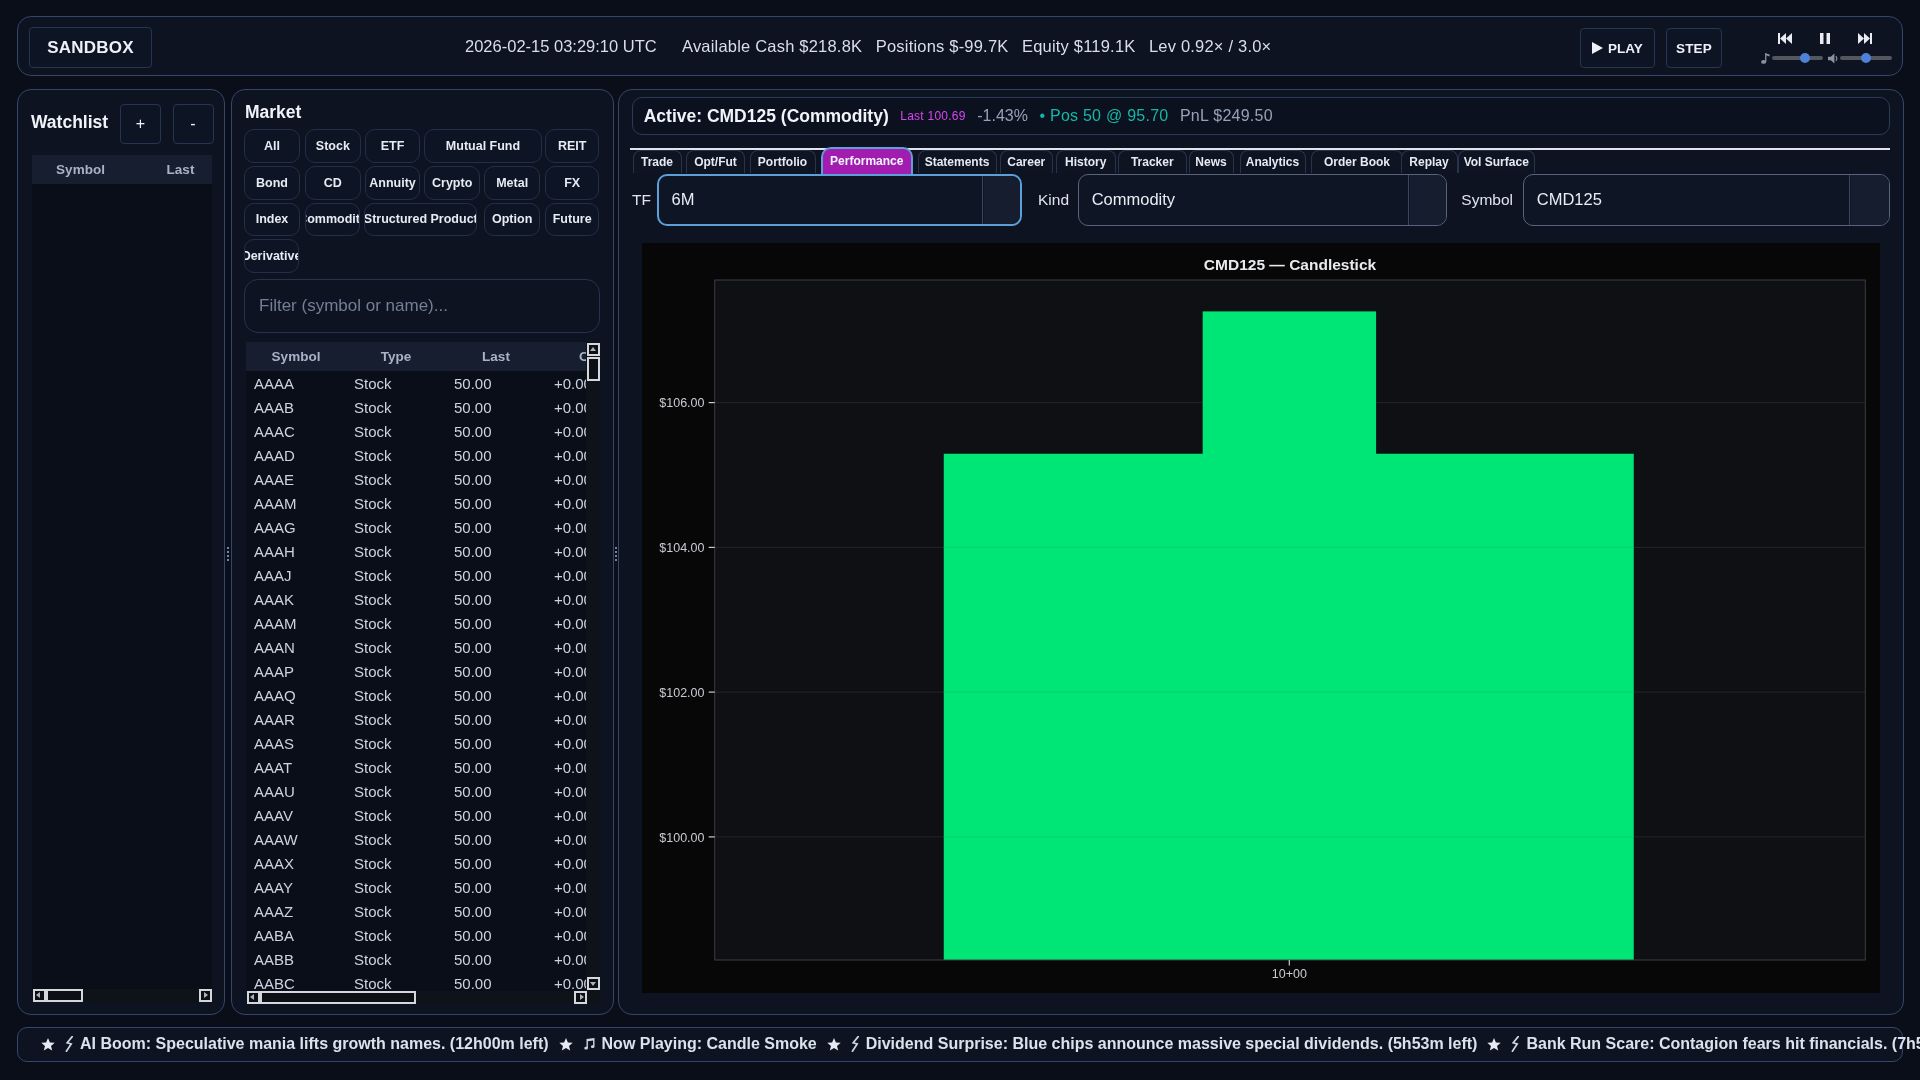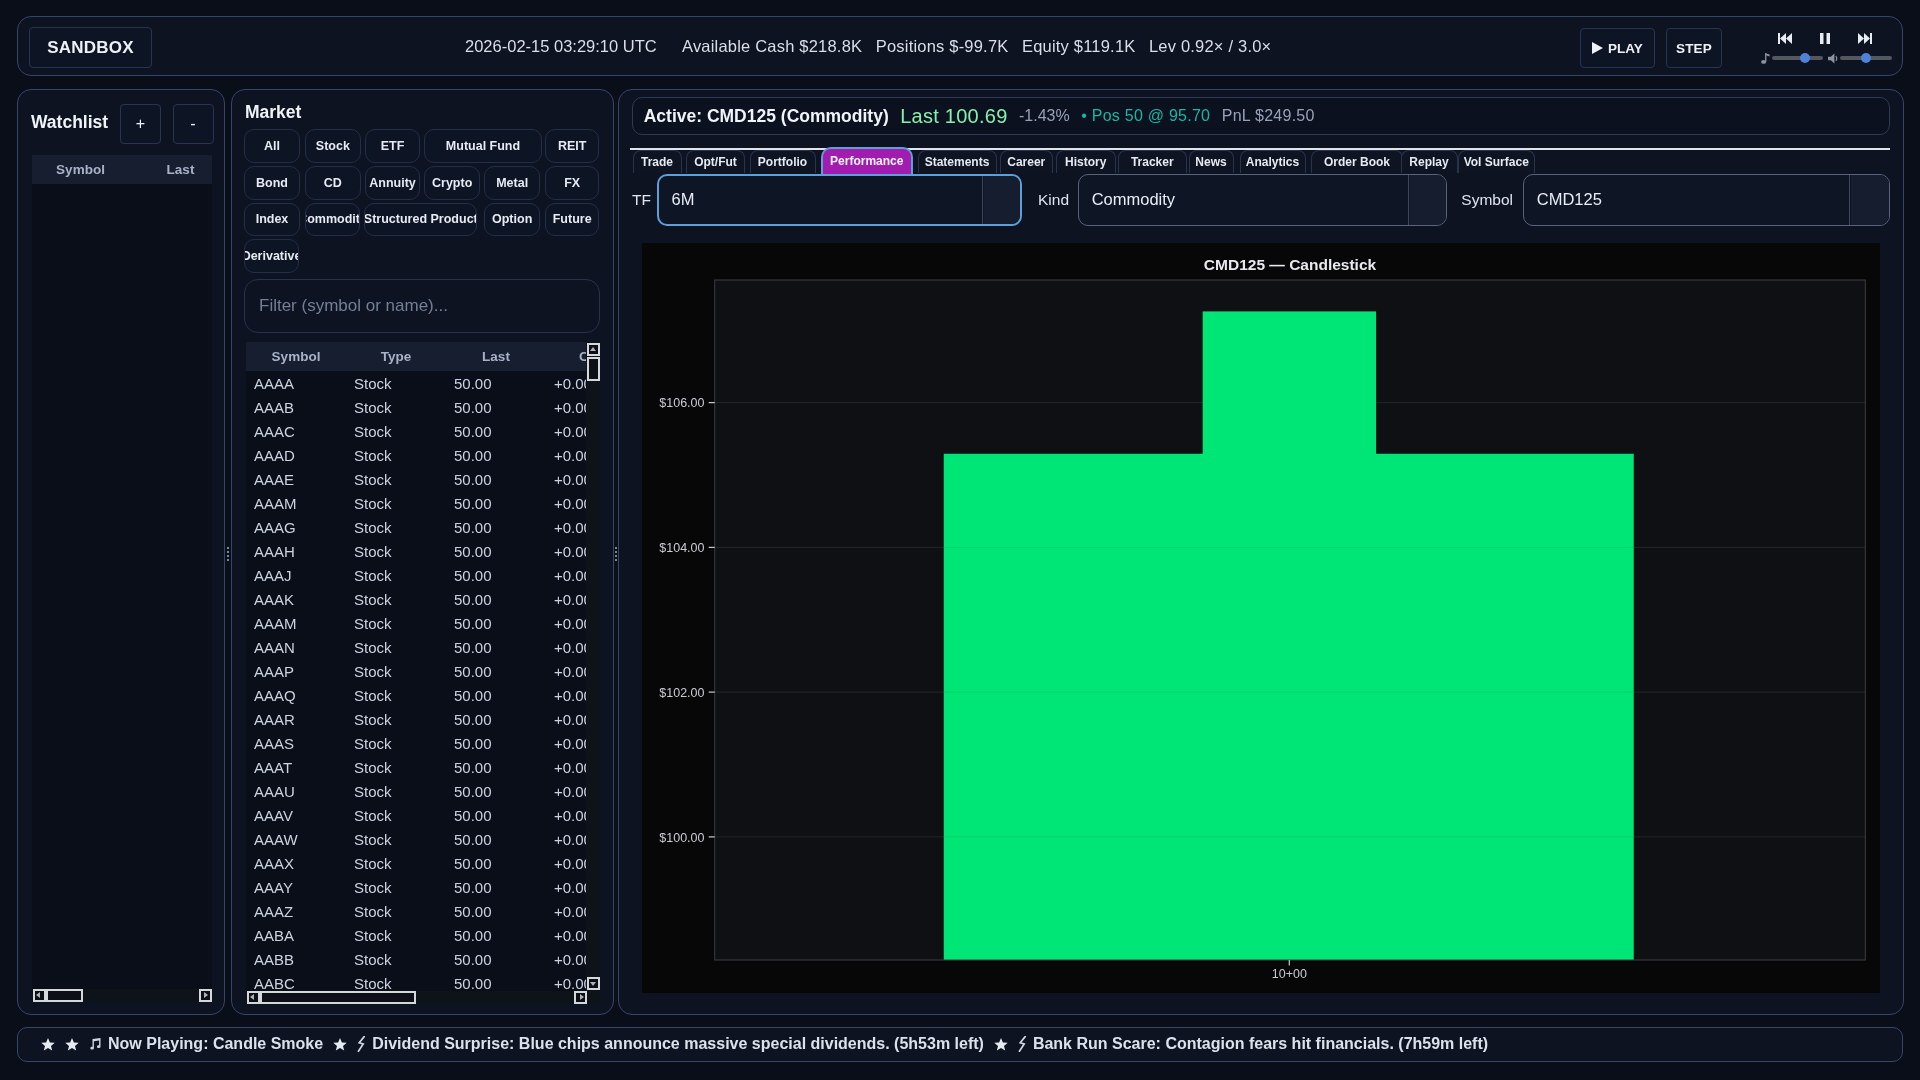--- a/index.html
+++ b/index.html
@@ -289,21 +289,21 @@
   <div class="arr" style="left:4px;top:652px;border-top:3.2px solid transparent;border-bottom:3.2px solid transparent;border-right:4.5px solid #aeb4bd"></div>
   <div class="sbthumb" style="left:14px;top:648.7px;width:156px;height:13px"></div>
   <div class="sbbtn" style="left:328.3px;top:648.7px"></div>
   <div class="arr" style="left:333.8px;top:652px;border-top:3.2px solid transparent;border-bottom:3.2px solid transparent;border-left:4.5px solid #aeb4bd"></div>
 </div>
 
 <div class="panel" style="left:618px;top:89px;width:1286px;height:925.5px"></div>
 <div class="abs" style="left:632px;top:97px;width:1258px;height:38px;border:1px solid #2c3a58;border-radius:10px;background:#0c1120"></div>
 <div class="abs" style="left:643.7px;top:97px;height:38px;display:flex;align-items:center;gap:11.5px;white-space:nowrap">
   <span style="font-size:17.5px;font-weight:bold;color:#f0f3f8">Active: CMD125 (Commodity)</span>
-  <span style="font-size:20px;letter-spacing:0.25px;color:#86efac">Last 100.69</span>
+  <span style="font-size:12px;letter-spacing:0.25px;color:#d946ef">Last 100.69</span>
   <span style="font-size:16px;color:#97a1b6">-1.43%</span>
   <span style="font-size:16px;letter-spacing:0.25px;color:#14b8a6">• Pos 50 @ 95.70</span>
   <span style="font-size:16px;letter-spacing:0.25px;color:#97a1b6">PnL $249.50</span>
 </div>
 
 <div class="abs" style="left:630px;top:148px;width:1260px;height:2px;background:#dfe3ea;z-index:1"></div>
 <div class="tab" style="left:632.5px;width:49px">Trade</div>
 <div class="tab" style="left:686px;width:59px">Opt/Fut</div>
 <div class="tab" style="left:749.5px;width:66px">Portfolio</div>
 <div class="tab active" style="left:820.5px;width:92.5px">Performance</div>
@@ -368,20 +368,23 @@
     <text x="647.3" y="735.3" text-anchor="middle">10+00</text>
   </g>
   <text x="648" y="27" text-anchor="middle" font-family="Liberation Sans, sans-serif" font-size="15.5" font-weight="bold" fill="#e8eaee">CMD125 — Candlestick</text>
 </svg>
 
 <div class="panel" style="left:17px;top:1026.7px;width:1886px;height:35px;border-radius:10px"></div>
 <div class="abs" style="left:41px;top:1026.7px;height:35px;display:flex;align-items:center;gap:10px;white-space:nowrap;font-size:16px;font-weight:bold;letter-spacing:0px;color:#dce2ec" id="tickerline">
   <svg width="14" height="13" viewBox="0 0 14 13">
       <polygon points="7,0 8.9,4.4 13.7,4.8 10,7.9 11.2,12.6 7,10 2.8,12.6 4,7.9 0.3,4.8 5.1,4.4" fill="#e6eaf2"></polygon>
     </svg>
+  <span style="display:flex;align-items:center;gap:6px"><svg width="9" height="16" viewBox="0 0 9 16">
+        <polyline points="7.2,0.6 2.2,6.8 6.2,7.9 1.4,15.2" stroke="#cfd6e2" stroke-width="1.7" fill="none" stroke-linecap="round" stroke-linejoin="miter"></polyline>
+      </svg>AI Boom: Speculative mania lifts growth names. (12h00m left)</span>
   <svg width="14" height="13" viewBox="0 0 14 13">
       <polygon points="7,0 8.9,4.4 13.7,4.8 10,7.9 11.2,12.6 7,10 2.8,12.6 4,7.9 0.3,4.8 5.1,4.4" fill="#e6eaf2"></polygon>
     </svg>
   <span style="display:flex;align-items:center;gap:6px"><svg width="13" height="13" viewBox="0 0 13 13">
         <path d="M3.5 1 L11.5 0 L11.5 8.7 A 1.8 1.4 0 1 1 10.1 7.3 L10.1 2.5 L4.9 3.2 L4.9 10.2 A 1.8 1.4 0 1 1 3.5 8.8 Z" fill="#cfd6e2"></path>
       </svg>Now Playing: Candle Smoke</span>
   <svg width="14" height="13" viewBox="0 0 14 13">
       <polygon points="7,0 8.9,4.4 13.7,4.8 10,7.9 11.2,12.6 7,10 2.8,12.6 4,7.9 0.3,4.8 5.1,4.4" fill="#e6eaf2"></polygon>
     </svg>
   <span style="display:flex;align-items:center;gap:6px"><svg width="9" height="16" viewBox="0 0 9 16">

